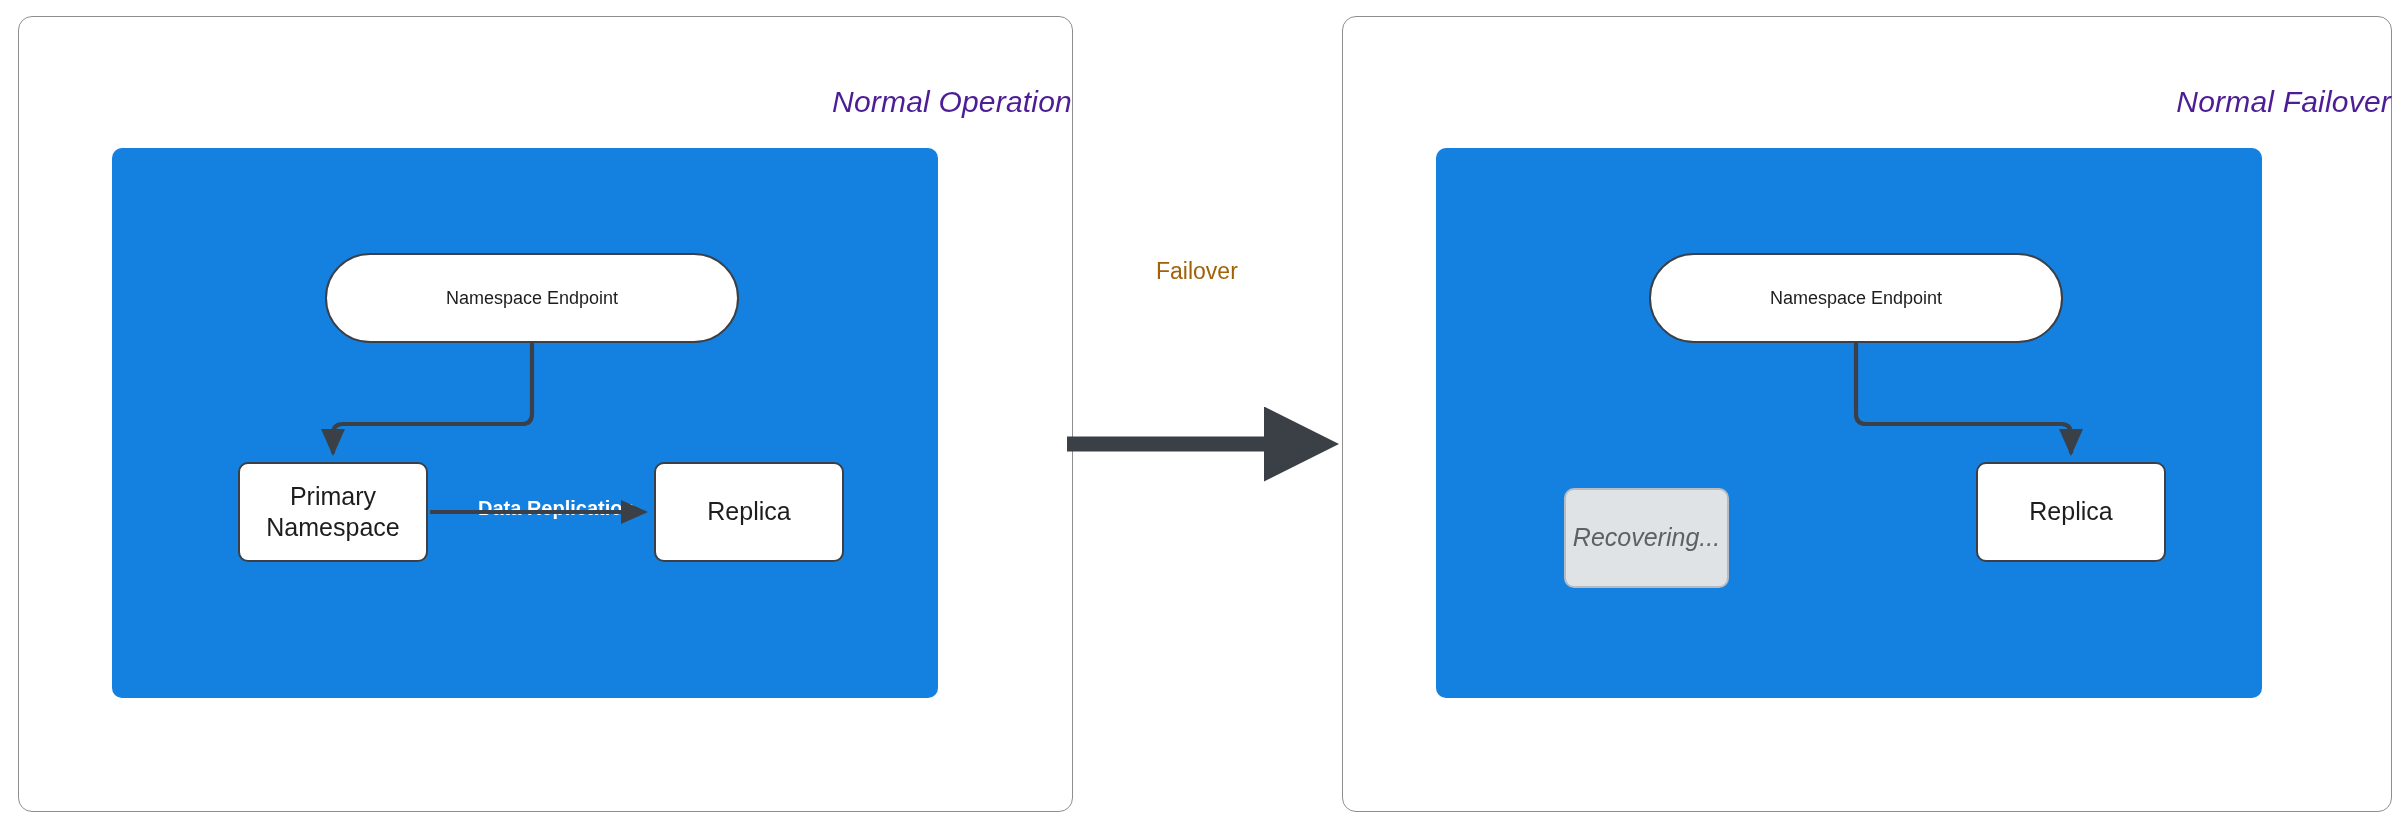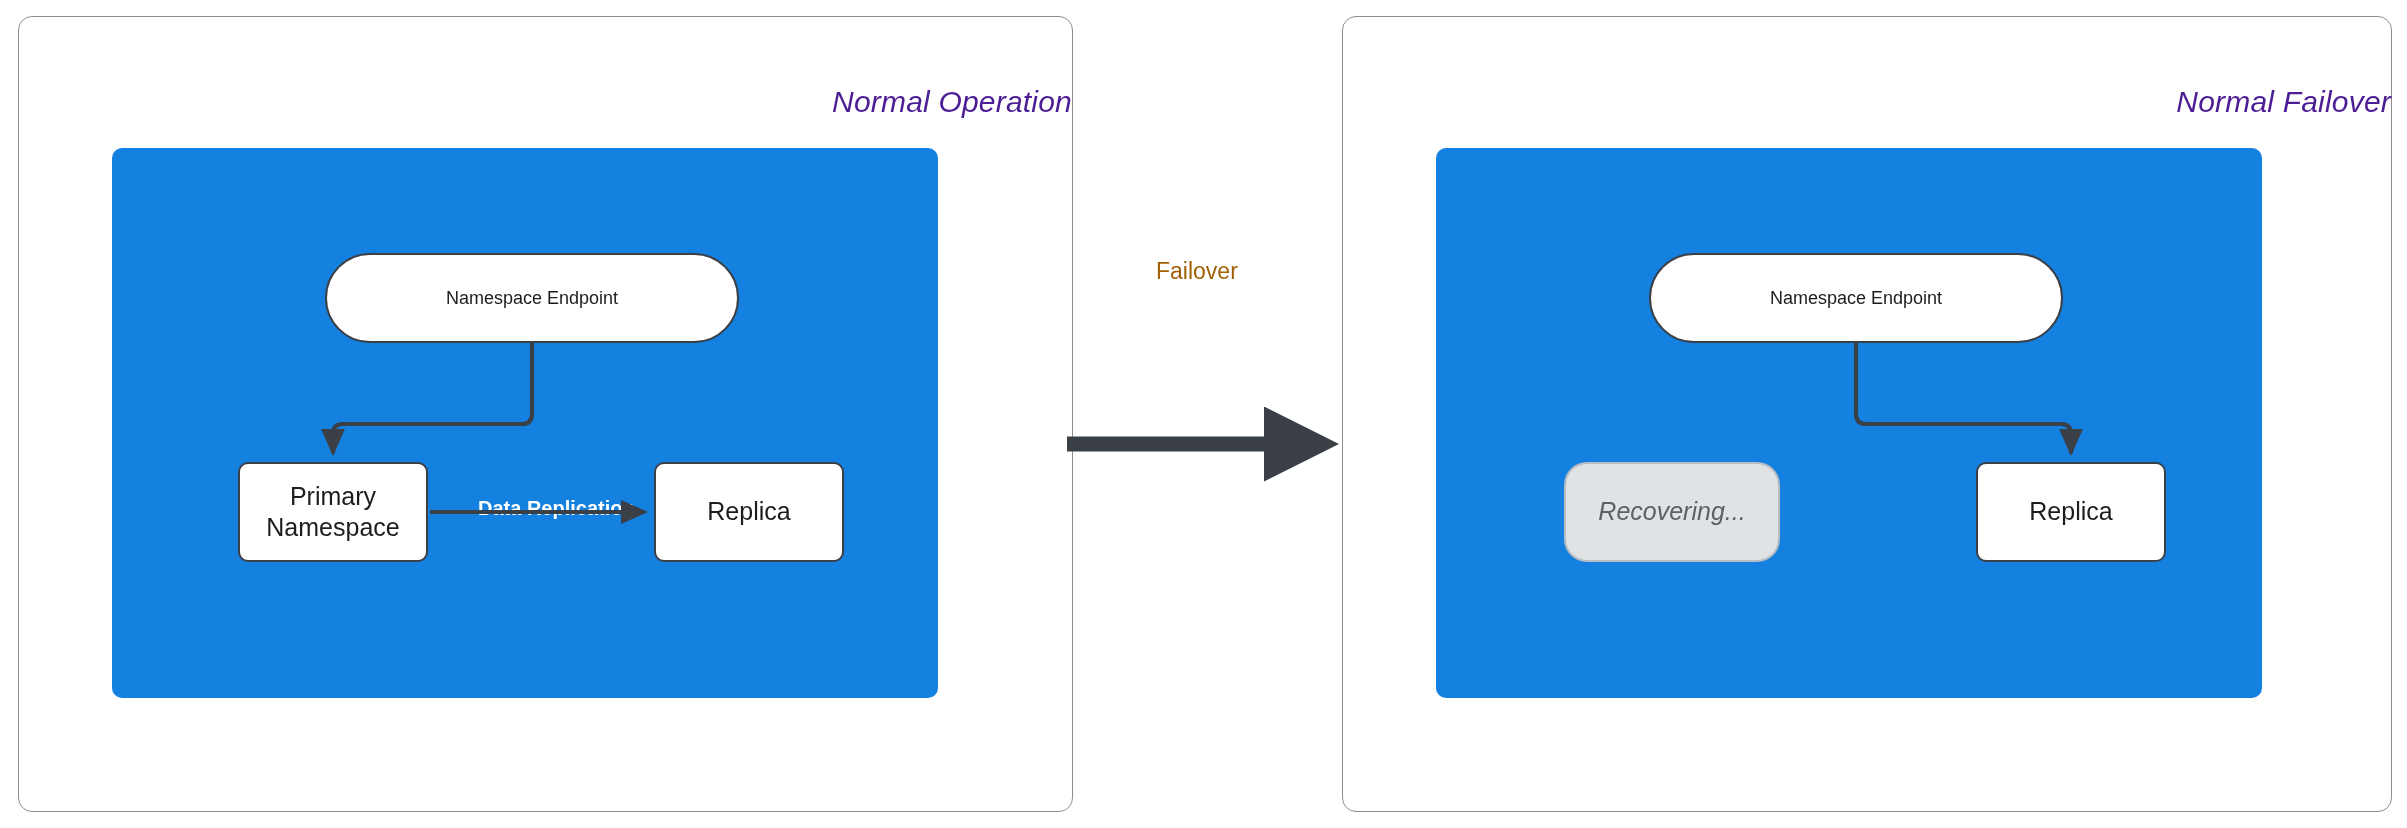--- a/index.html
+++ b/index.html
@@ -84,21 +84,21 @@
     font-style: italic;
   }
 
   
   #node-endpoint-left  { left: 325px; top: 253px; width: 414px; height: 90px; }
   #node-primary        { left: 238px; top: 462px; width: 190px; height: 100px; }
   #node-replica-left   { left: 654px; top: 462px; width: 190px; height: 100px; }
 
   
   #node-endpoint-right { left: 1649px; top: 253px; width: 414px; height: 90px; }
-  #node-recovering     { left: 1564px; top: 462px; width: 216px; height: 100px; border-radius: 23px; }
+  #node-recovering     { left: 1564px; top: 488px; width: 165px; height: 100px; }
   #node-replica-right  { left: 1976px; top: 462px; width: 190px; height: 100px; }
 
   
   #links {
     position: absolute;
     left: 0;
     top: 0;
     width: 2407px;
     height: 828px;
     pointer-events: none;

